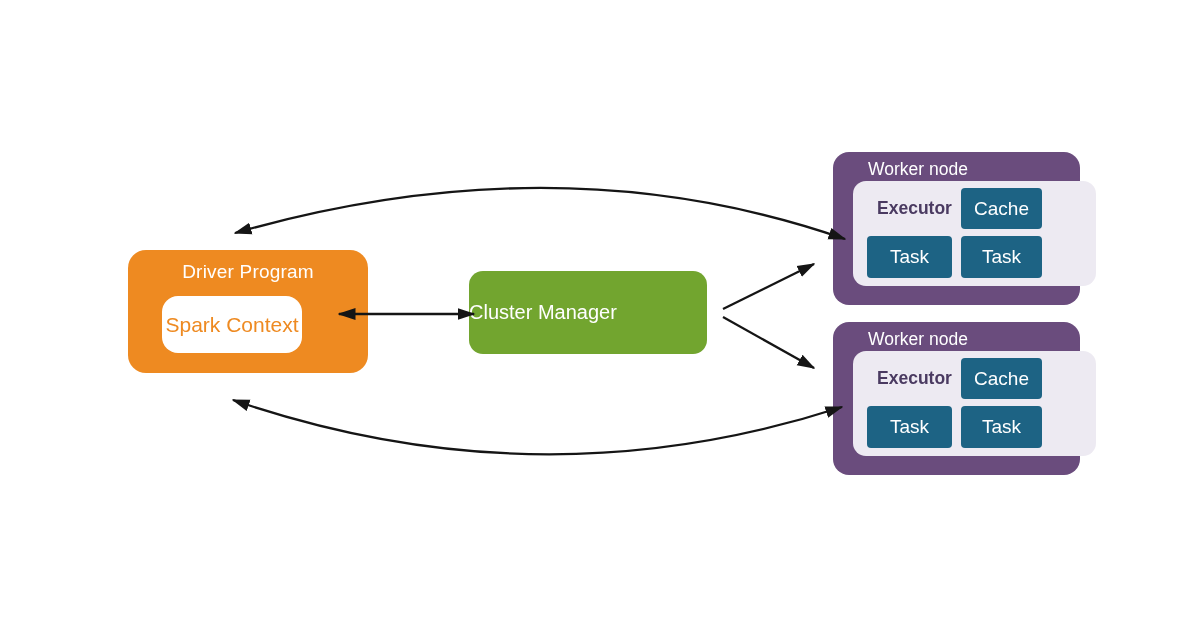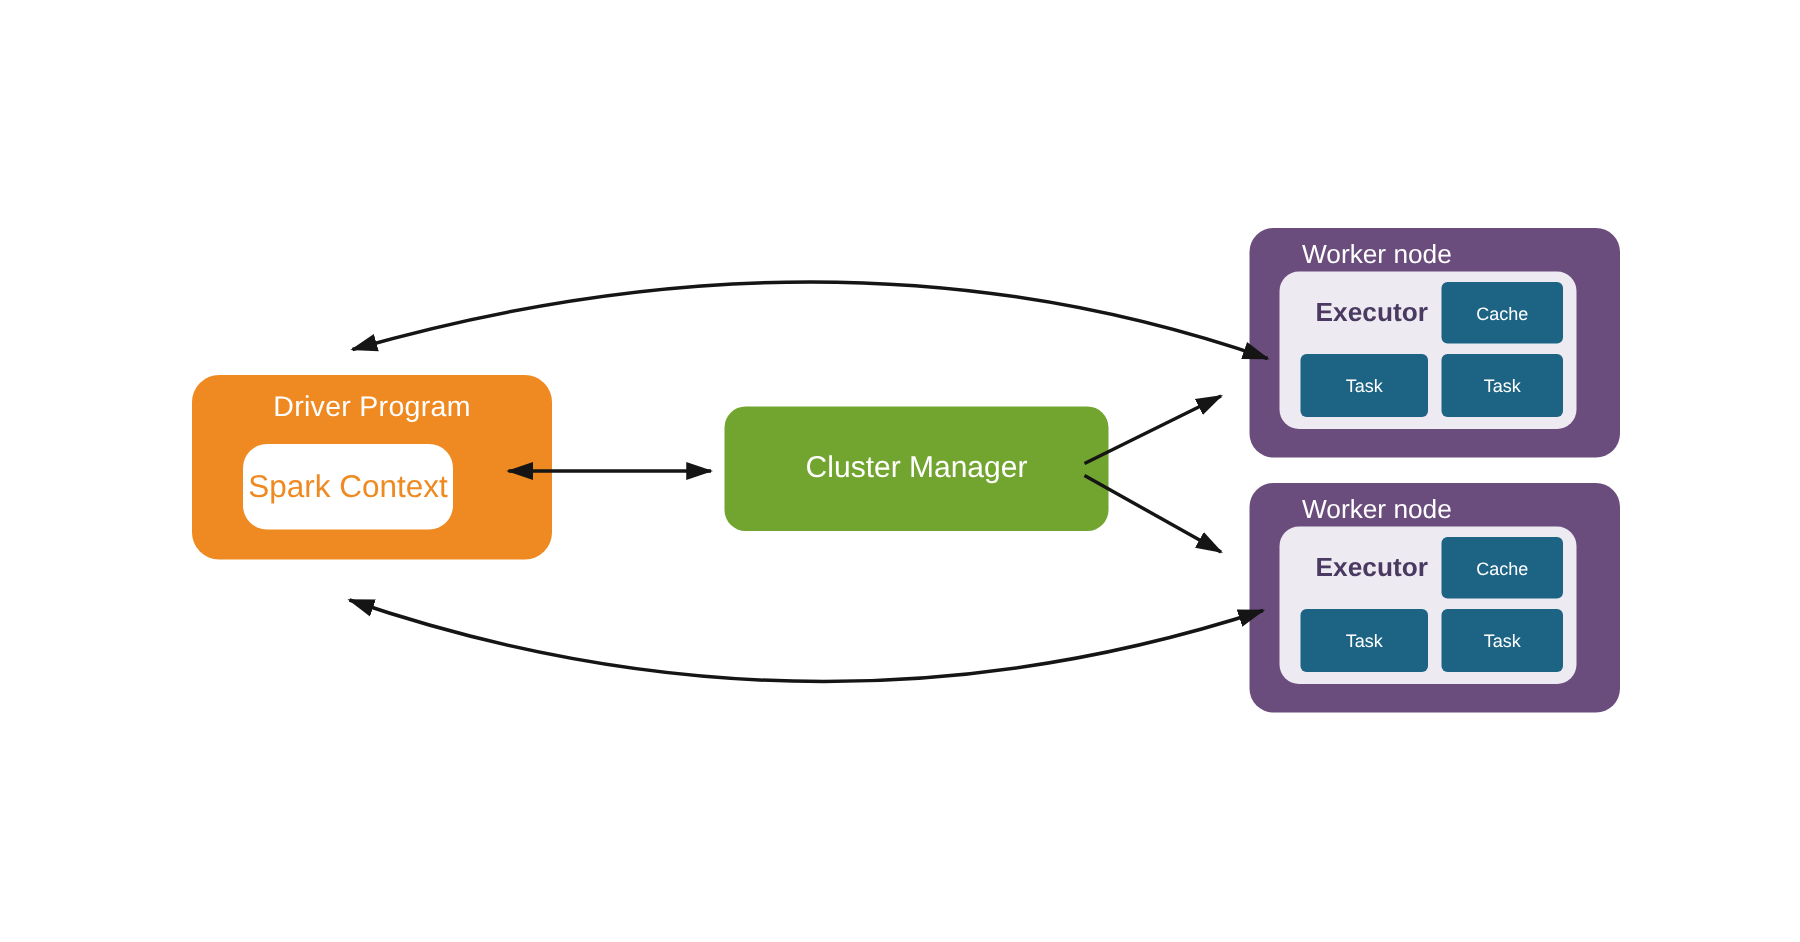--- a/index.html
+++ b/index.html
@@ -25,55 +25,56 @@
   }
   .spark-context {
     position: absolute; left: 34px; top: 46px; width: 140px; height: 57px;
     background: #ffffff; border-radius: 16px;
     display: flex; align-items: center; justify-content: center;
     color: var(--orange, #EE8A21); font-size: 21px;
   }
 
   
   .cluster-manager {
-    left: 483px; top: 271px; width: 256px; height: 83px;
+    left: 469px; top: 271px; width: 238px; height: 83px;
     background: var(--green, #72A52F);
     border-radius: 14px;
-    display: flex; align-items: center; justify-content: center;
+    display: flex; align-items: center; 
     color: #ffffff; font-size: 20px;
   }
 
   
   .worker {
     width: 247px; height: 153px;
     background: var(--purple, #6A4C7D);
     border-radius: 16px;
     color: #ffffff;
   }
   .worker-1 { left: 833px; top: 152px; }
   .worker-2 { left: 833px; top: 322px; }
   .worker-title {
     margin: 5px 0 0 35px; font-size: 17.5px; line-height: 24px;
   }
   .executor-panel {
     position: absolute; left: 20px; top: 29px; width: 198px; height: 105px;
     background: var(--panel, #EDEAF2);
     border-radius: 13px;
+    padding-left: 45px;
   }
   .executor-label {
     position: absolute; left: 14px; top: 7px; width: 95px; height: 41px;
     display: flex; align-items: center; justify-content: center;
     color: var(--executor_text, #4A3A61); font-weight: 700; font-size: 17.5px;
   }
   .chip {
     position: absolute;
     background: var(--teal, #1D6384);
     border-radius: 4px;
     display: flex; align-items: center; justify-content: center;
-    color: #ffffff; font-size: 12px;
+    color: #ffffff; font-size: 19px;
   }
   .chip-cache { left: 108px; top: 7px;  width: 81px; height: 41px; }
   .chip-task1 { left: 14px;  top: 55px; width: 85px; height: 42px; }
   .chip-task2 { left: 108px; top: 55px; width: 81px; height: 42px; }
 
   
   .arrow-layer {
     position: absolute; left: 0; top: 0; width: 1200px; height: 628px;
     pointer-events: none; z-index: 5;
   }

